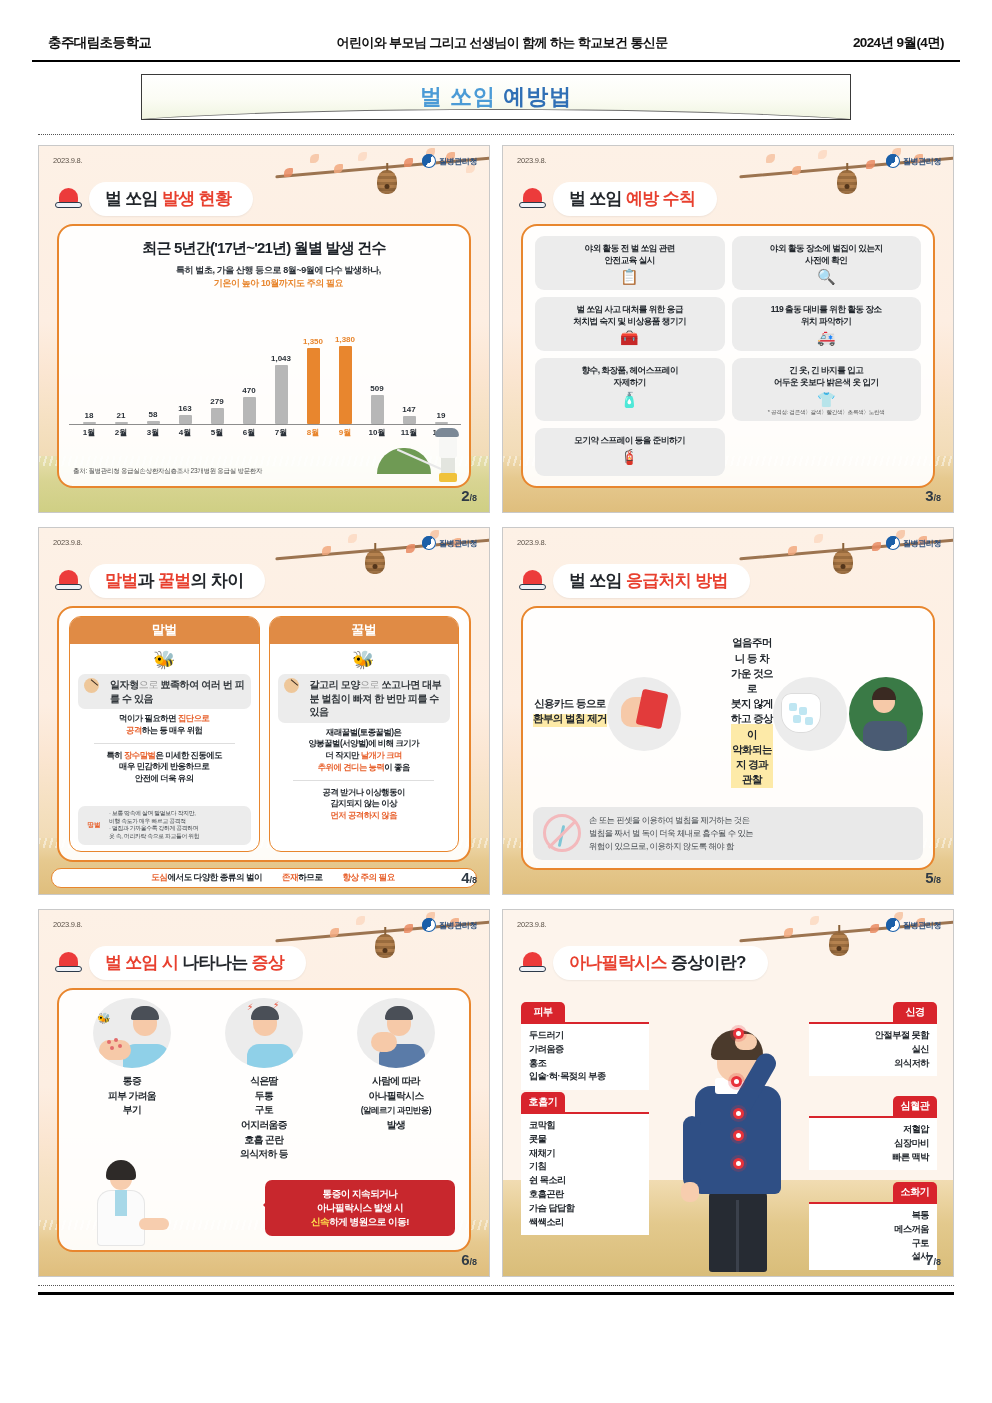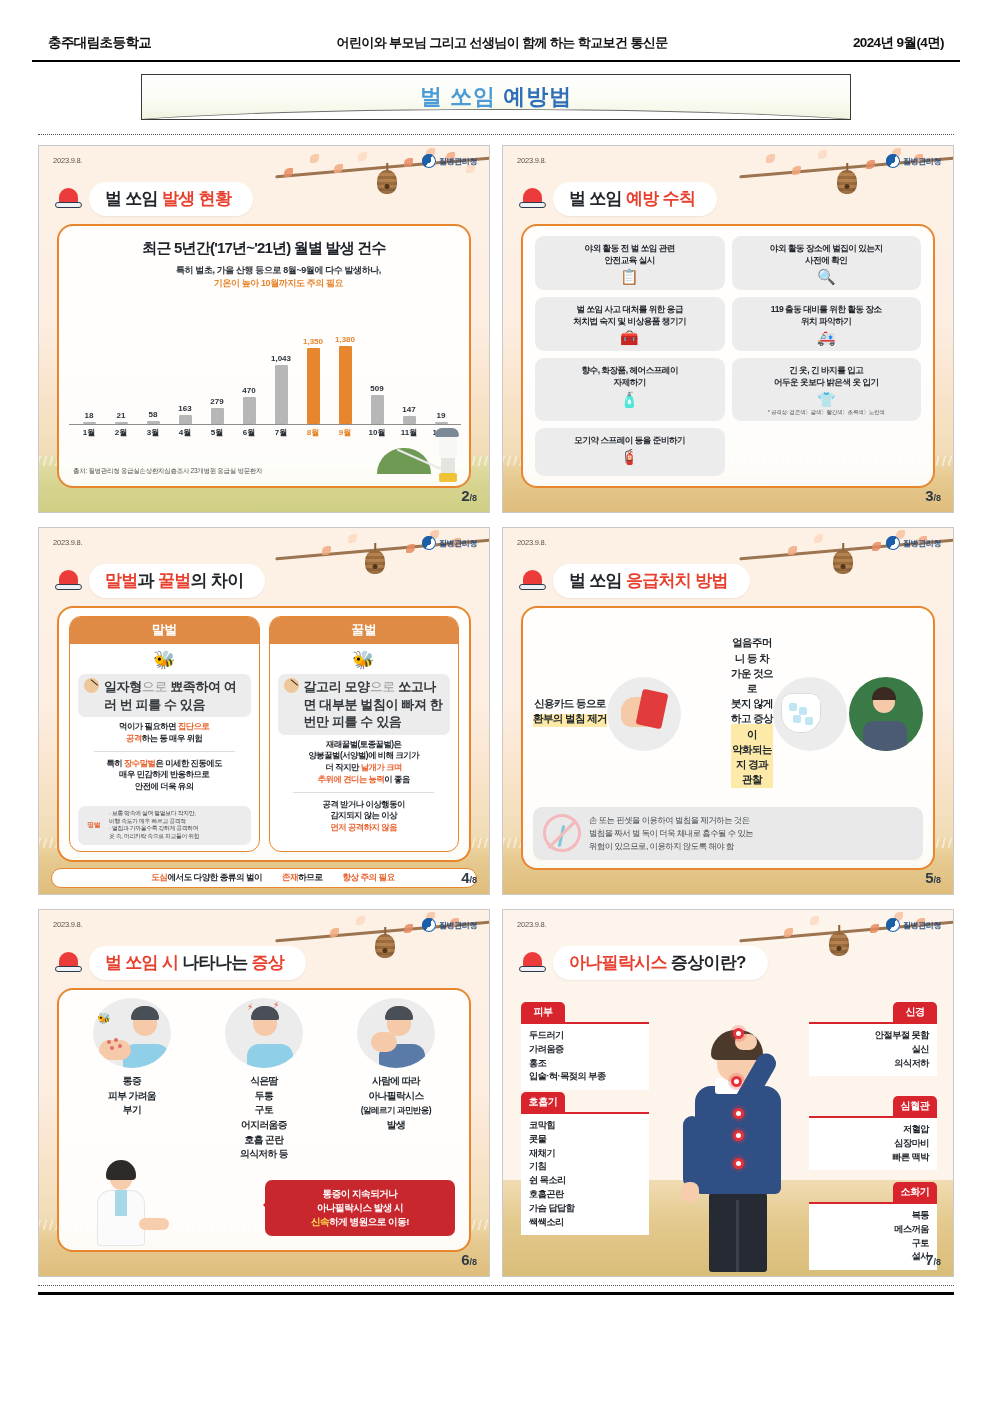--- a/index.html
+++ b/index.html
@@ -158,21 +158,21 @@
 
   
   .cols2 { position:absolute; left:10px; right:10px; top:8px; bottom:8px; display:flex; gap:9px; }
   .col { flex:1; border:1.6px solid #e8862e; border-radius:12px; overflow:hidden; background:#fff; display:flex; flex-direction:column; }
   .col-head { background:#e08b45; color:#fff; font-size:13px; font-weight:700; text-align:center; padding:4px 0 5px; letter-spacing:-.5px; }
   .col-body { flex:1; padding:5px 8px 6px; display:flex; flex-direction:column; align-items:center; gap:4px; }
   .beepic { font-size:18px; line-height:1; margin:2px 0 1px; }
   .greybox { background:#ececec; border-radius:7px; padding:4px 6px; display:flex; gap:5px; align-items:flex-start; width:100%; }
   .needle { flex:0 0 auto; width:15px; height:15px; border-radius:50%; background:#eec79a; position:relative; }
   .needle:after { content:""; position:absolute; left:3px; top:3px; width:9px; height:9px; border-top:1.4px solid #3b2d22; transform:rotate(40deg); }
-  .greybox .gtxt { font-size:13px; color:#33383d; line-height:1.35; letter-spacing:-.4px; font-weight:700; }
+  .greybox .gtxt { font-size:10px; color:#33383d; line-height:1.35; letter-spacing:-.4px; font-weight:700;margin-left:6px; }
   .greybox .gtxt .mut { color:#9a9a9a; font-weight:400; }
   .ctext { font-size:8.4px; font-weight:700; color:#23282e; text-align:center; line-height:1.4; letter-spacing:-.5px; }
   .ctext .or { color:#e8622e; }
   .hr-thin { width:82%; height:1px; background:#dedede; margin:2px 0; }
   .wasp-note { background:#ececec; border-radius:7px; padding:4px 5px; display:flex; gap:4px; align-items:center; width:100%; margin-top:auto; }
   .wasp-note .wlabel { font-size:6.6px; font-weight:700; color:#e8622e; text-align:center; width:22px; flex:0 0 auto; }
   .wasp-note .wtxt { font-size:5.8px; color:#3a3f44; line-height:1.35; letter-spacing:-.3px; }
   .footer-pill {
     position:absolute; left:12px; right:12px; bottom:6px; height:20px;
     border:1.4px solid #e8862e; border-radius:12px; background:#fff;

